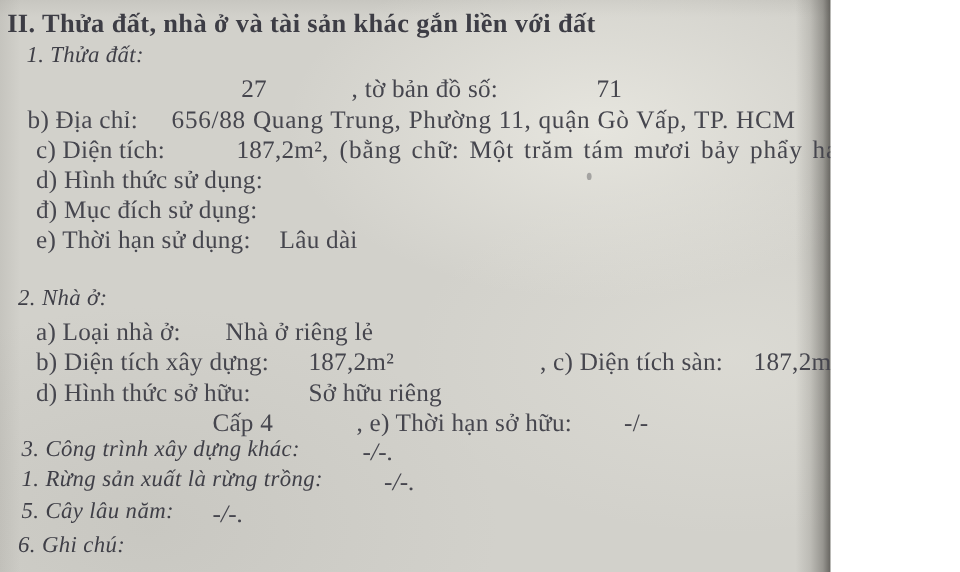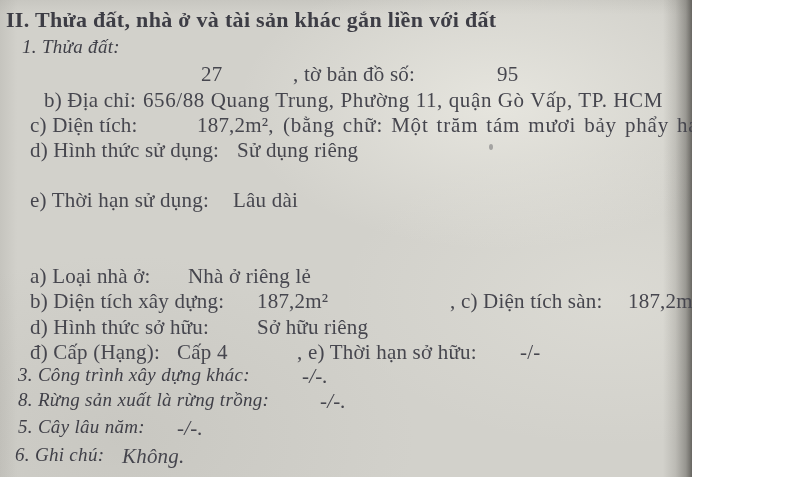--- a/index.html
+++ b/index.html
@@ -37,90 +37,91 @@
     <span class="seg hd" style="left:6px">II. Thửa đất, nhà ở và tài sản khác gắn liền với đất</span>
   </div>
 
   <div class="line" style="top:36px">
     <span class="seg num" style="left:22px">1. Thửa đất:</span>
   </div>
 
   <div class="line" style="top:62px">
     <span class="seg" style="left:201px">27</span>
     <span class="seg" style="left:293px">, tờ bản đồ số:</span>
-    <span class="seg" style="left:497px">95</span>
+    <span class="seg" style="left:497px">71</span>
   </div>
 
   <div class="line" style="top:88px">
-    <span class="seg" style="left:44px">b) Địa chỉ:</span>
+    <span class="seg" style="left:23px">b) Địa chỉ:</span>
     <span class="seg wide" style="left:143px">656/88 Quang Trung, Phường 11, quận Gò Vấp, TP. HCM</span>
   </div>
 
   <div class="line" style="top:113px">
     <span class="seg" style="left:30px">c) Diện tích:</span>
     <span class="seg" style="left:197px">187,2m²,</span>
     <span class="seg wider" style="left:283px">(bằng chữ: Một trăm tám mươi bảy phẩy hai mét vuông)</span>
   </div>
 
   <div class="line" style="top:138px">
     <span class="seg" style="left:30px">d) Hình thức sử dụng:</span>
-    <span class="seg" style="left:237px">Sử dụng riêng</span>
   </div>
 
   <div class="line" style="top:163px">
+    <span class="seg" style="left:30px">đ) Mục đích sử dụng:</span>
   </div>
 
   <div class="line" style="top:188px">
     <span class="seg" style="left:30px">e) Thời hạn sử dụng:</span>
     <span class="seg" style="left:233px">Lâu dài</span>
   </div>
 
 
+  <div class="line" style="top:238px">
+    <span class="seg num" style="left:15px">2. Nhà ở:</span>
+  </div>
 
   <div class="line" style="top:264px">
     <span class="seg" style="left:30px">a) Loại nhà ở:</span>
     <span class="seg" style="left:188px">Nhà ở riêng lẻ</span>
   </div>
 
   <div class="line" style="top:289px">
     <span class="seg" style="left:30px">b) Diện tích xây dựng:</span>
     <span class="seg" style="left:257px">187,2m²</span>
     <span class="seg" style="left:450px">, c) Diện tích sàn:</span>
     <span class="seg" style="left:628px">187,2m²</span>
   </div>
 
   <div class="line" style="top:315px">
     <span class="seg" style="left:30px">d) Hình thức sở hữu:</span>
     <span class="seg" style="left:257px">Sở hữu riêng</span>
   </div>
 
   <div class="line" style="top:340px">
-    <span class="seg" style="left:30px">đ) Cấp (Hạng):</span>
     <span class="seg" style="left:177px">Cấp 4</span>
     <span class="seg" style="left:297px">, e) Thời hạn sở hữu:</span>
     <span class="seg" style="left:520px">-/-</span>
   </div>
 
   <div class="line" style="top:364px">
     <span class="seg num" style="left:18px">3. Công trình xây dựng khác:</span>
     <span class="seg it" style="left:302px">-/-.</span>
   </div>
 
   <div class="line" style="top:389px">
-    <span class="seg num" style="left:18px">8. Rừng sản xuất là rừng trồng:</span>
+    <span class="seg num" style="left:18px">1. Rừng sản xuất là rừng trồng:</span>
     <span class="seg it" style="left:320px">-/-.</span>
   </div>
 
   <div class="line" style="top:416px">
     <span class="seg num" style="left:18px">5. Cây lâu năm:</span>
     <span class="seg it" style="left:177px">-/-.</span>
   </div>
 
   <div class="line" style="top:444px">
     <span class="seg num" style="left:15px">6. Ghi chú:</span>
-    <span class="seg it" style="left:122px">Không.</span>
   </div>
 
   <span class="speck" style="left:489px; top:144px; width:4px; height:6px;"></span>
   <span class="speck" style="left:789px; top:233px; width:5px; height:4px;"></span>
   <span class="speck" style="left:741px; top:312px; width:3px; height:3px;"></span>
 
 </div>
 
 </body></html>

